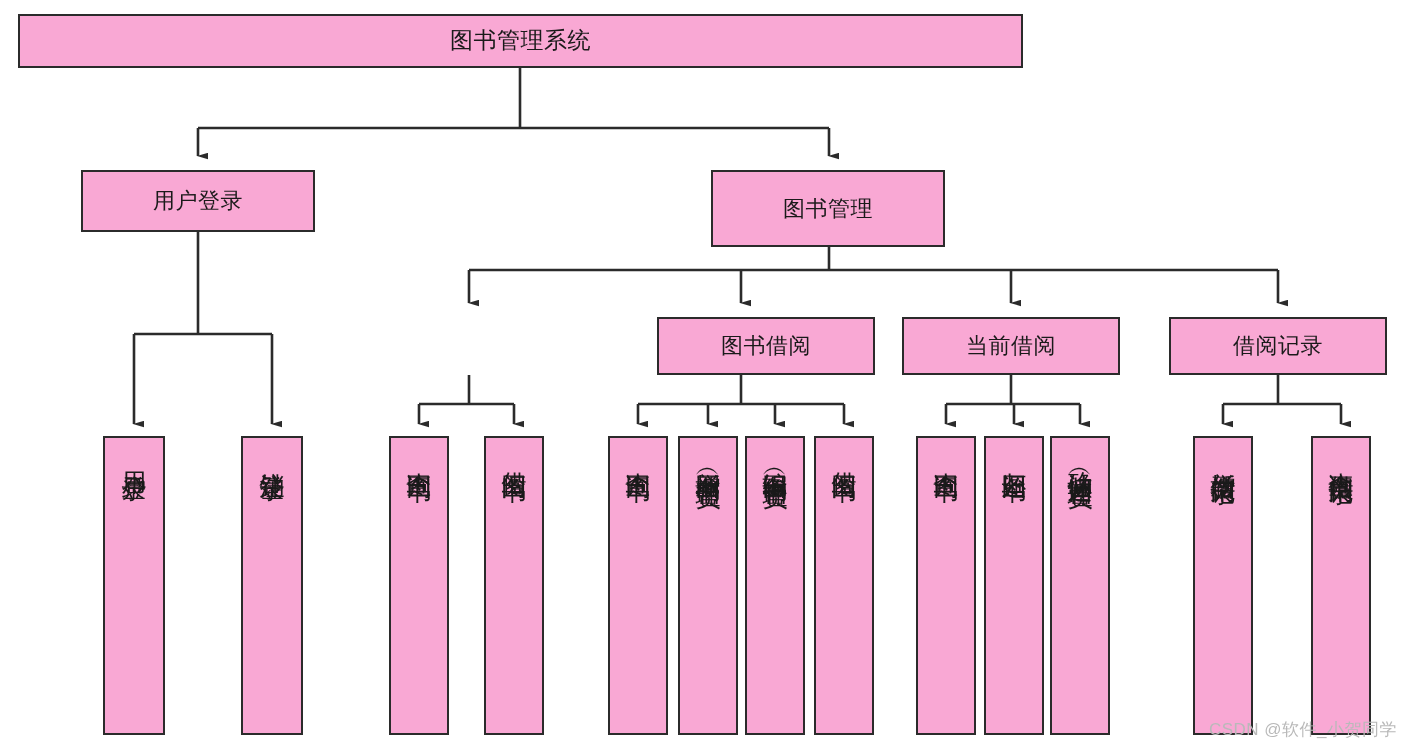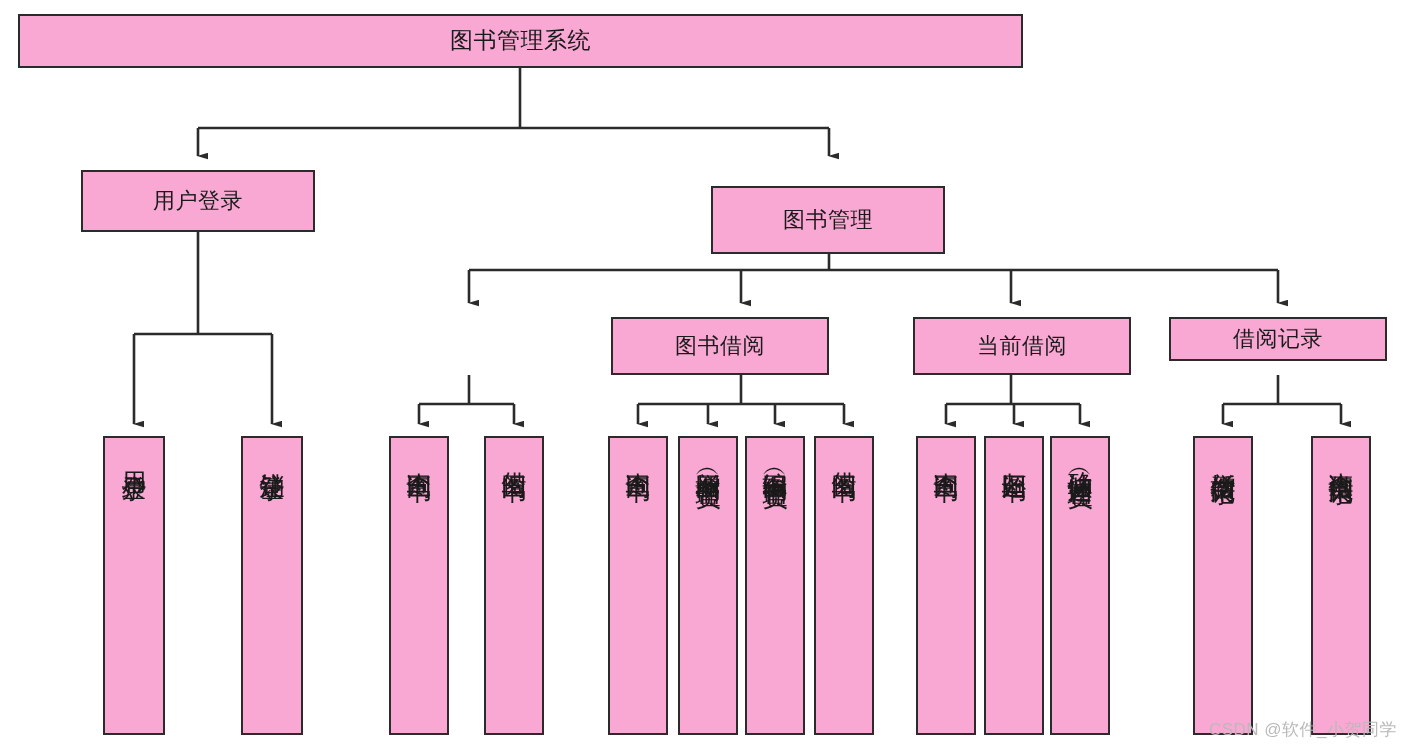--- a/index.html
+++ b/index.html
@@ -123,31 +123,31 @@
     </g>
   </svg>
 
   <div class="node horiz root" style="left:18px; top:14px; width:1005px; height:54px;">
     <span class="lbl">图书管理系统</span>
   </div>
 
   <div class="node horiz" style="left:81px; top:170px; width:234px; height:62px;">
     <span class="lbl">用户登录</span>
   </div>
-  <div class="node horiz" style="left:711px; top:186px; width:234px; height:68px;">
+  <div class="node horiz" style="left:711px; top:170px; width:234px; height:77px;">
     <span class="lbl">图书管理</span>
   </div>
 
-  <div class="node horiz" style="left:611px; top:317px; width:218px; height:58px;">
+  <div class="node horiz" style="left:657px; top:317px; width:218px; height:58px;">
     <span class="lbl">图书借阅</span>
   </div>
-  <div class="node horiz" style="left:902px; top:317px; width:218px; height:58px;margin-left:11px;">
+  <div class="node horiz" style="left:902px; top:317px; width:218px; height:58px;">
     <span class="lbl">当前借阅</span>
   </div>
-  <div class="node horiz" style="left:1169px; top:317px; width:218px; height:44px;">
+  <div class="node horiz" style="left:1169px; top:317px; width:218px; height:58px;">
     <span class="lbl">借阅记录</span>
   </div>
 
   <div class="node vert" style="left:103px; top:436px; width:62px; height:299px;">
     <span class="lbl">用户登录</span>
   </div>
   <div class="node vert" style="left:241px; top:436px; width:62px; height:299px;">
     <span class="lbl">注销登录</span>
   </div>
 

